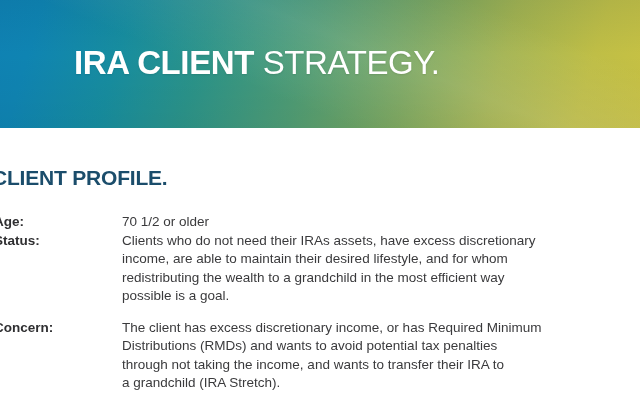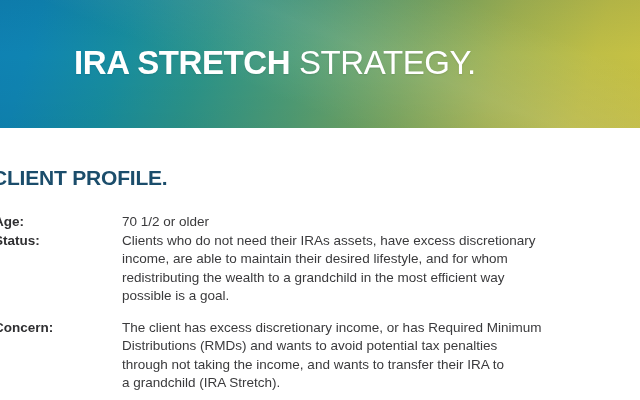--- a/index.html
+++ b/index.html
@@ -130,21 +130,21 @@
 </head>
 <body>
 
 <div id="page">
 
   <div id="banner">
     <div id="banner-sheen"></div>
   </div>
 
   <div id="banner-title">
-    <span class="bold">IRA STRETCH</span><span class="light"> STRATEGY.</span>
+    <span class="bold">IRA CLIENT</span><span class="light"> STRATEGY.</span>
   </div>
 
   <div id="section-heading">CLIENT PROFILE.</div>
 
   <div id="profile">
 
     <div class="row">
       <div class="label">Age:</div>
       <div class="value">
         <p>70 1/2 or older</p>

